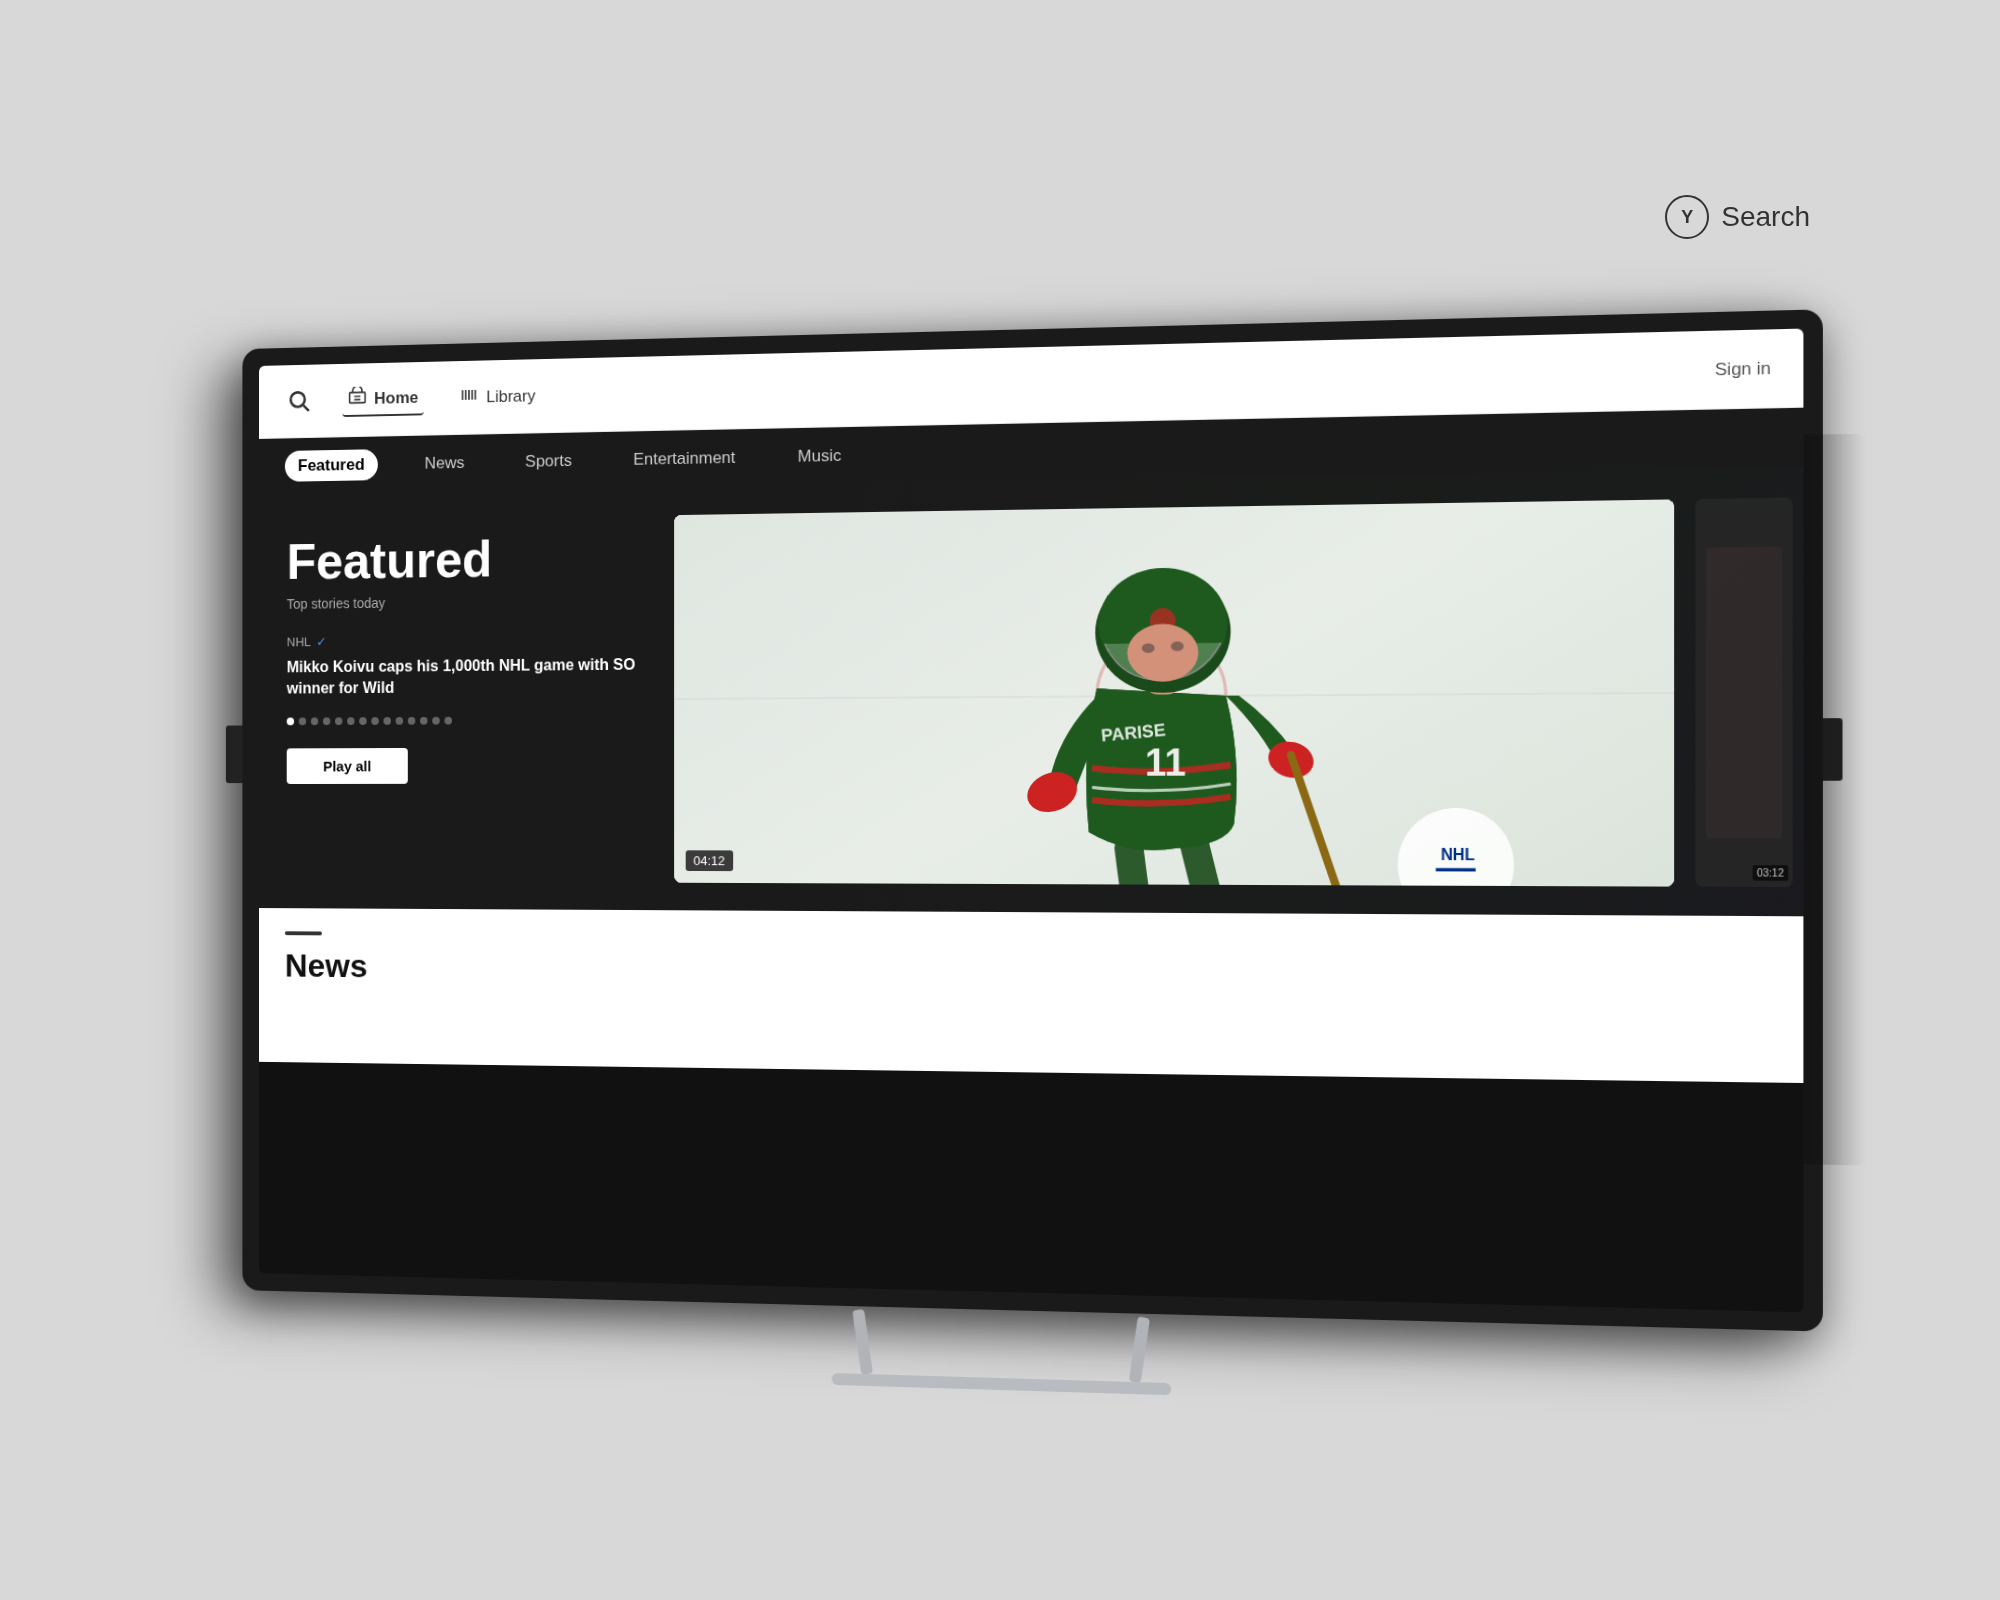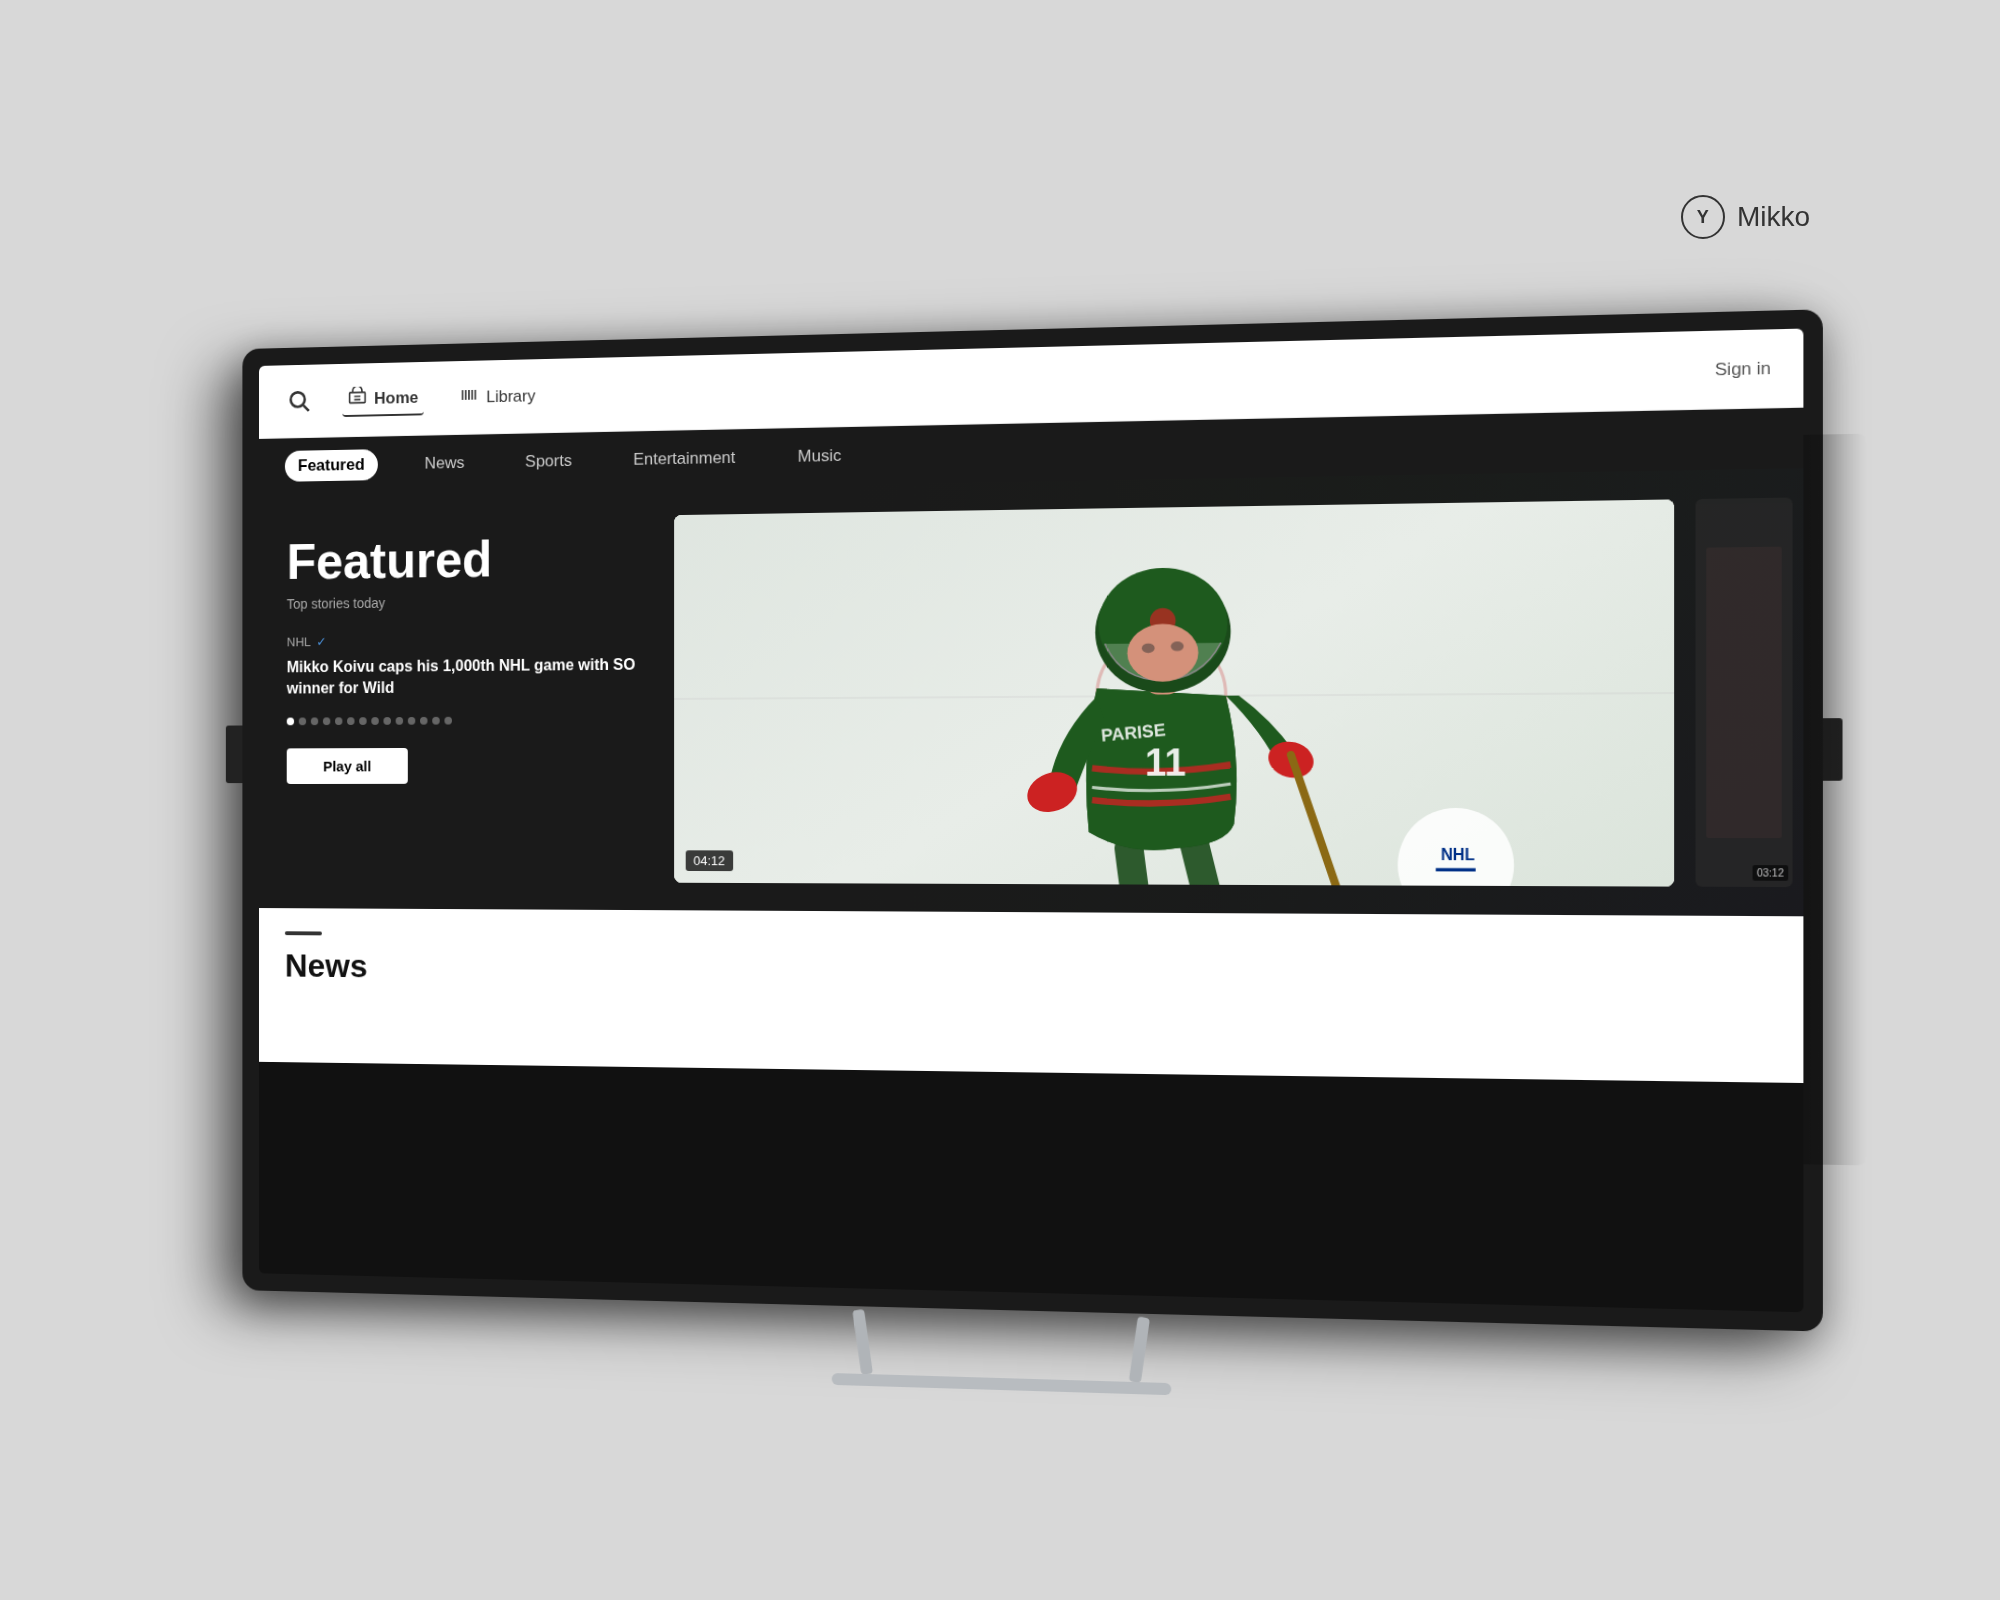--- a/index.html
+++ b/index.html
@@ -409,21 +409,21 @@
       border-radius: 0 8px 8px 0;
     }
   </style>
 </head>
 <body>
 
 <div class="tv-wrapper">
 
   <div class="remote-bar">
     <div class="y-button">Y</div>
-    <span class="search-remote-label">Mikko</span>
+    <span class="search-remote-label">Search</span>
   </div>
 
   <div class="tv-body">
 
     <div class="bezel-accent-left"></div>
     <div class="bezel-accent-right"></div>
     <div class="tv-shadow"></div>
 
     <div class="tv-screen">
 

